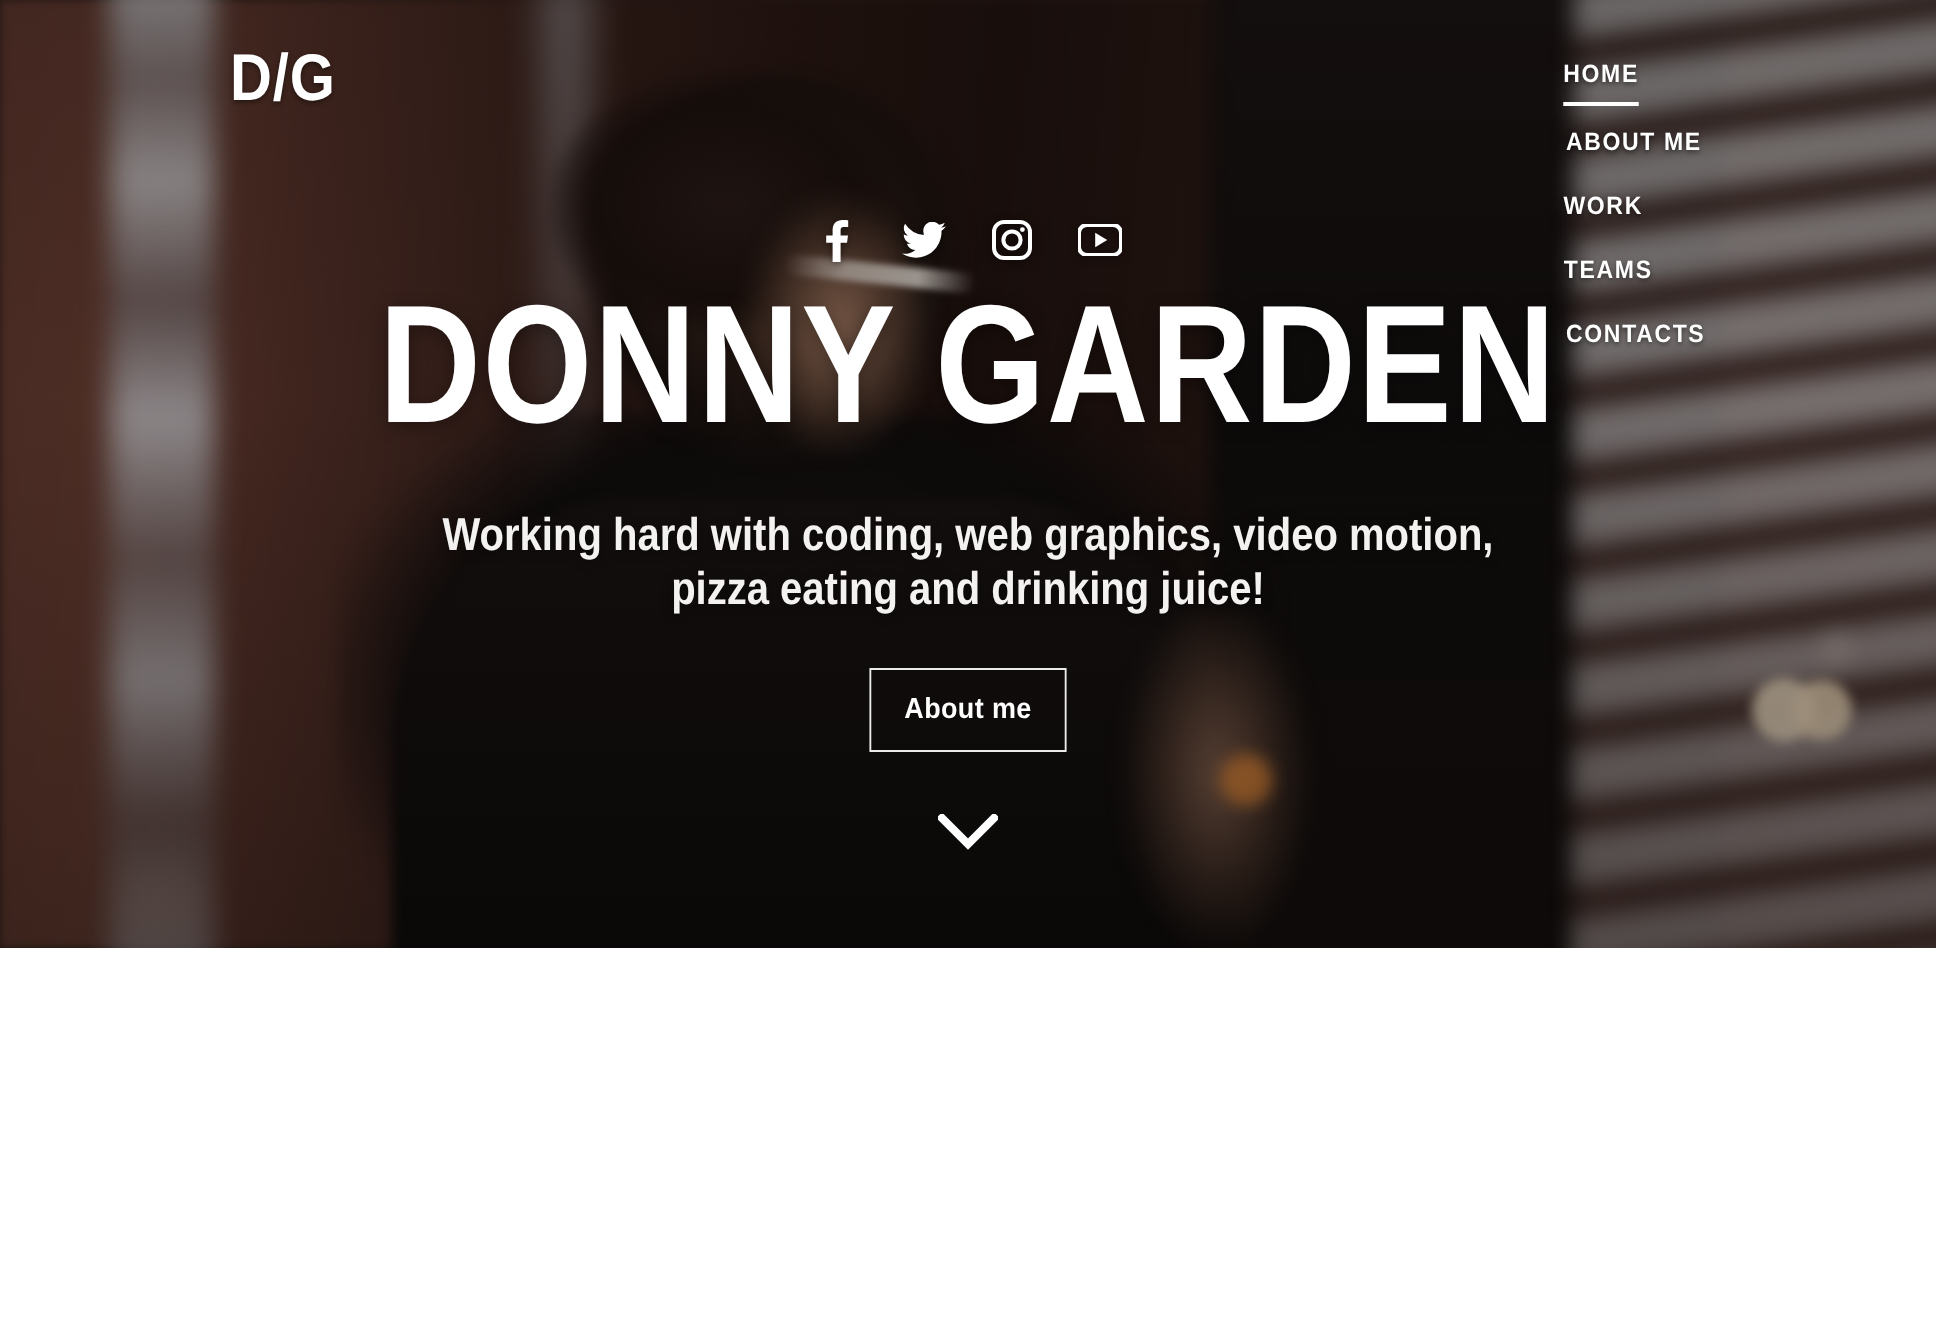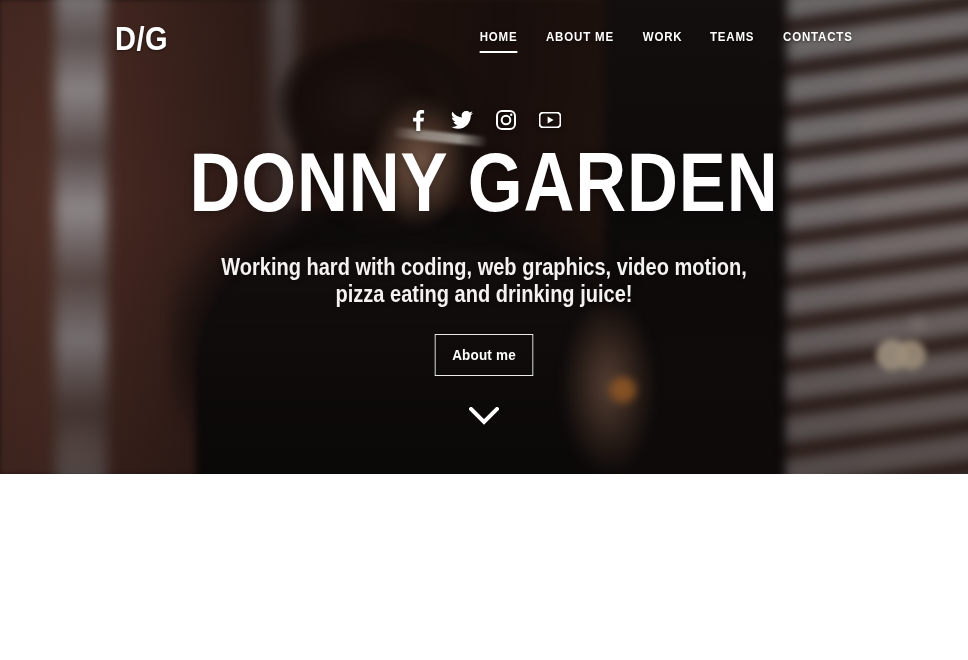--- a/index.html
+++ b/index.html
@@ -130,21 +130,21 @@
   .logo {
     position:absolute; left:115px; top:22px;
     color:#fff; font-size:33px; font-weight:bold;
     letter-spacing:.5px; line-height:1;
     transform:scaleX(.88); transform-origin:left center;
     text-shadow:0 1px 3px rgba(0,0,0,.45);
   }
 
   .nav {
     position:absolute; right:112px; top:30px;
-    display:flex; gap:24px; align-items:flex-start;
+    display:flex; gap:11px; align-items:flex-start;flex-direction:column;
   }
   .nav-item {
     color:#fff; font-size:12.5px; font-weight:bold;
     letter-spacing:.9px; text-decoration:none;
     transform:scaleX(.92); transform-origin:center;
     padding-bottom:7px; white-space:nowrap;
     text-shadow:0 1px 3px rgba(0,0,0,.5);
     cursor:pointer;
   }
   .nav-item.active { border-bottom:2px solid #fff; }

